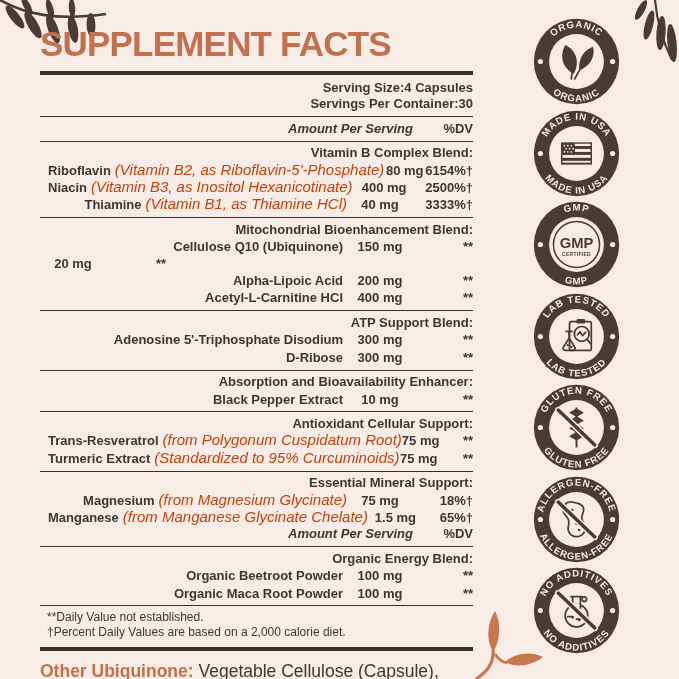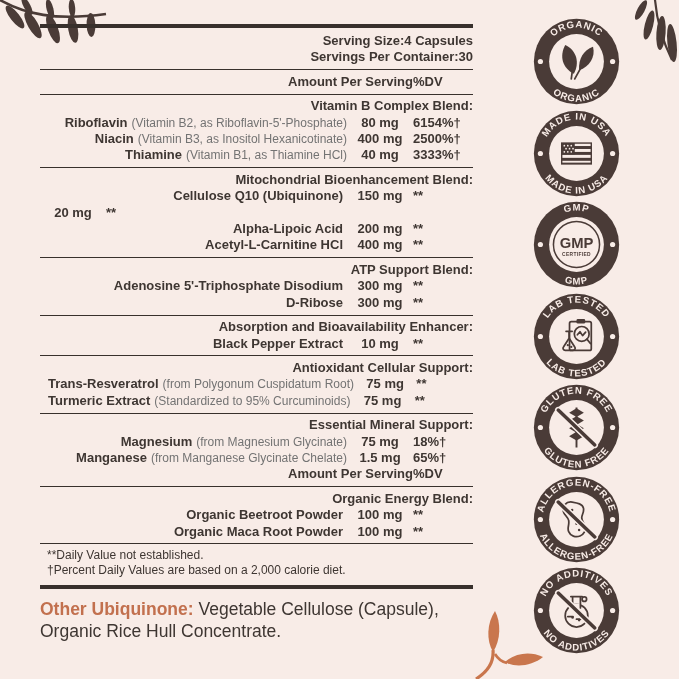--- a/index.html
+++ b/index.html
@@ -11,25 +11,25 @@
   }
   .canvas{position:absolute;inset:0;}
   
   .label{position:absolute;left:40px;top:24px;width:433px;}
   .title{font-size:35px;font-weight:bold;color:#c2704e;letter-spacing:-0.8px;margin:0 0 7px 0;white-space:nowrap;}
   .rule-thick{border:none;border-top:4px solid #38302c;margin:0 0 5px 0;}
   .rule-thin{border:none;border-top:1.8px solid #38302c;margin:3.5px 0;}
   .t-row{display:flex;align-items:baseline;line-height:16.4px;font-size:13px;}
   .cell-left{flex:1;white-space:nowrap;text-align:right;}
   .cell-amt{width:66px;text-align:center;font-weight:bold;white-space:nowrap;}
-  .cell-dv{width:60px;text-align:left;font-weight:bold;white-space:nowrap;}
-  .hdr-amt{text-align:center;white-space:nowrap;font-weight:bold;}
+  .cell-dv{width:60px;text-align:right;font-weight:bold;white-space:nowrap;}
+  .hdr-amt{text-align:center;white-space:nowrap;font-weight:bold;font-style:italic;}
   .b{font-weight:bold;}
   .row-name{font-weight:bold;margin-left:8px;}
-  .row-desc{font-size:12px;color:#737373;margin-left:4px;}
+  .row-desc{font-style:italic;font-size:15px;color:#c2410c;margin-left:4px;}
   .sec-title{font-weight:bold;}
   .footnote{font-size:12px;line-height:15.5px;margin-left:7px;}
   .other{margin-top:9px;font-size:17.5px;line-height:22px;}
   .other .lbl{color:#c2704e;font-weight:bold;}
   
   .badges{position:absolute;left:533px;top:18px;display:flex;flex-direction:column;gap:4.5px;}
   .badge{width:87px;height:87px;display:block;}
   .ring-text{fill:#f8ece7;font-family:"Liberation Sans","DejaVu Sans",sans-serif;font-weight:bold;font-size:11px;letter-spacing:1px;}
   .seal-main{fill:#4a3b37;font-weight:bold;font-size:17px;font-family:"Liberation Sans",sans-serif;}
   .seal-sub{fill:#4a3b37;font-weight:bold;font-size:5.6px;letter-spacing:0.4px;font-family:"Liberation Sans",sans-serif;}
@@ -72,20 +72,21 @@
   <svg class="deco" style="left:466px;top:609px;" width="94" height="70" viewBox="0 0 94 70">
     <g fill="#c9764d">
       <path d="M29,2 C21,14 20,31 27,43 C35,31 35,13 29,2 Z"></path>
       <path d="M39,53 C49,44 64,42 77,48 C66,57 49,59 39,53 Z"></path>
       <path d="M27,41 C28,53 23,62 10,70" stroke="#c9764d" stroke-width="3.2" fill="none"></path>
       <path d="M29,45 C32,50 36,53 41,54" stroke="#c9764d" stroke-width="2.6" fill="none"></path>
     </g>
   </svg>
 
   <div class="label">
+    <h1 class="title">SUPPLEMENT FACTS</h1>
     <hr class="rule-thick">
 
     <div class="t-row">
       <span class="cell-left b">Serving Size:</span>
       <span class="b">4 Capsules</span>
     </div>
     <div class="t-row">
       <span class="cell-left b">Servings Per Container:</span>
       <span class="b">30</span>
     </div>

